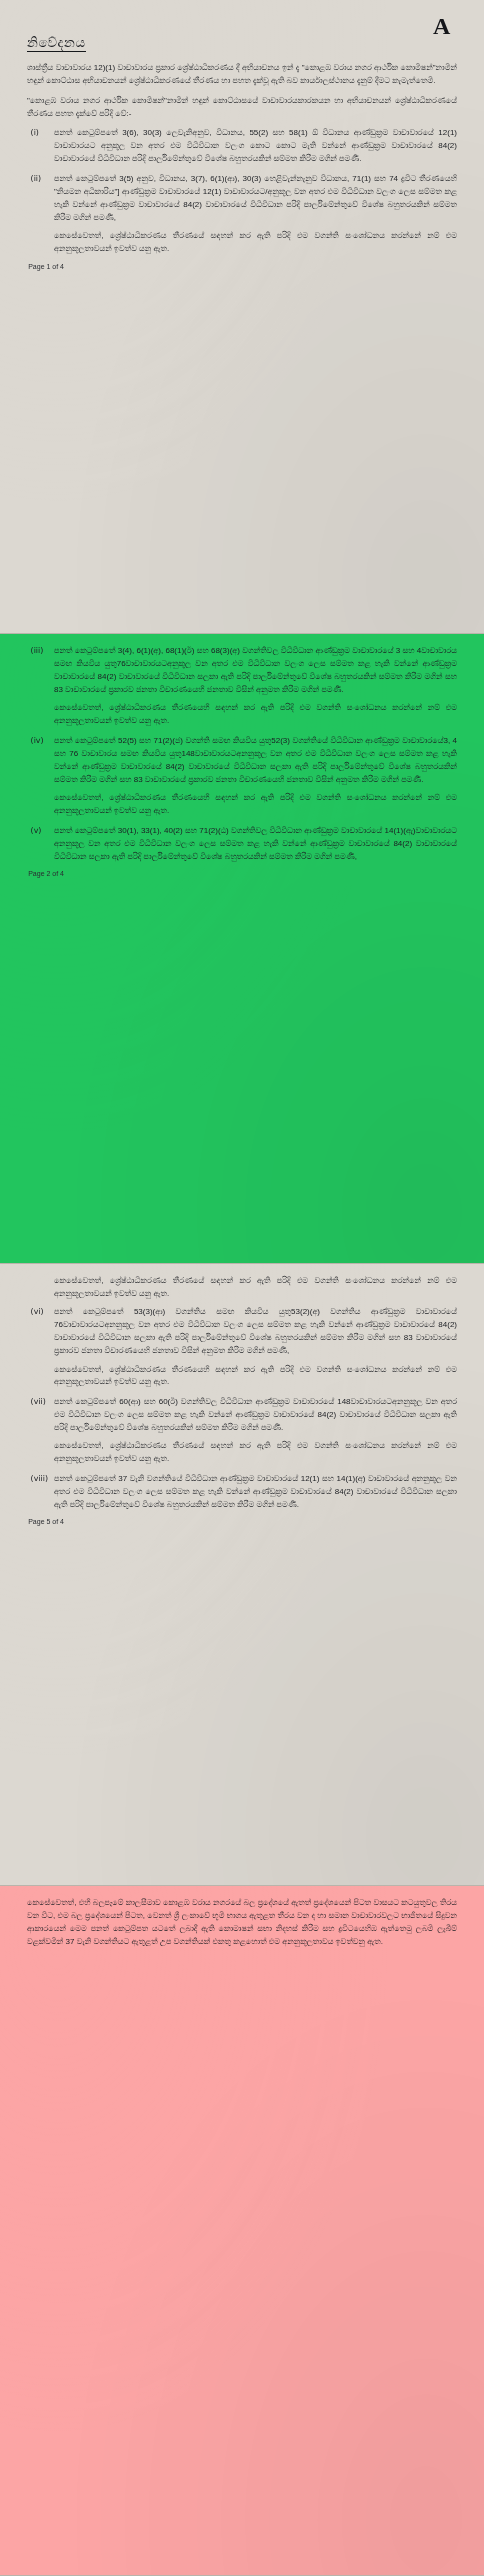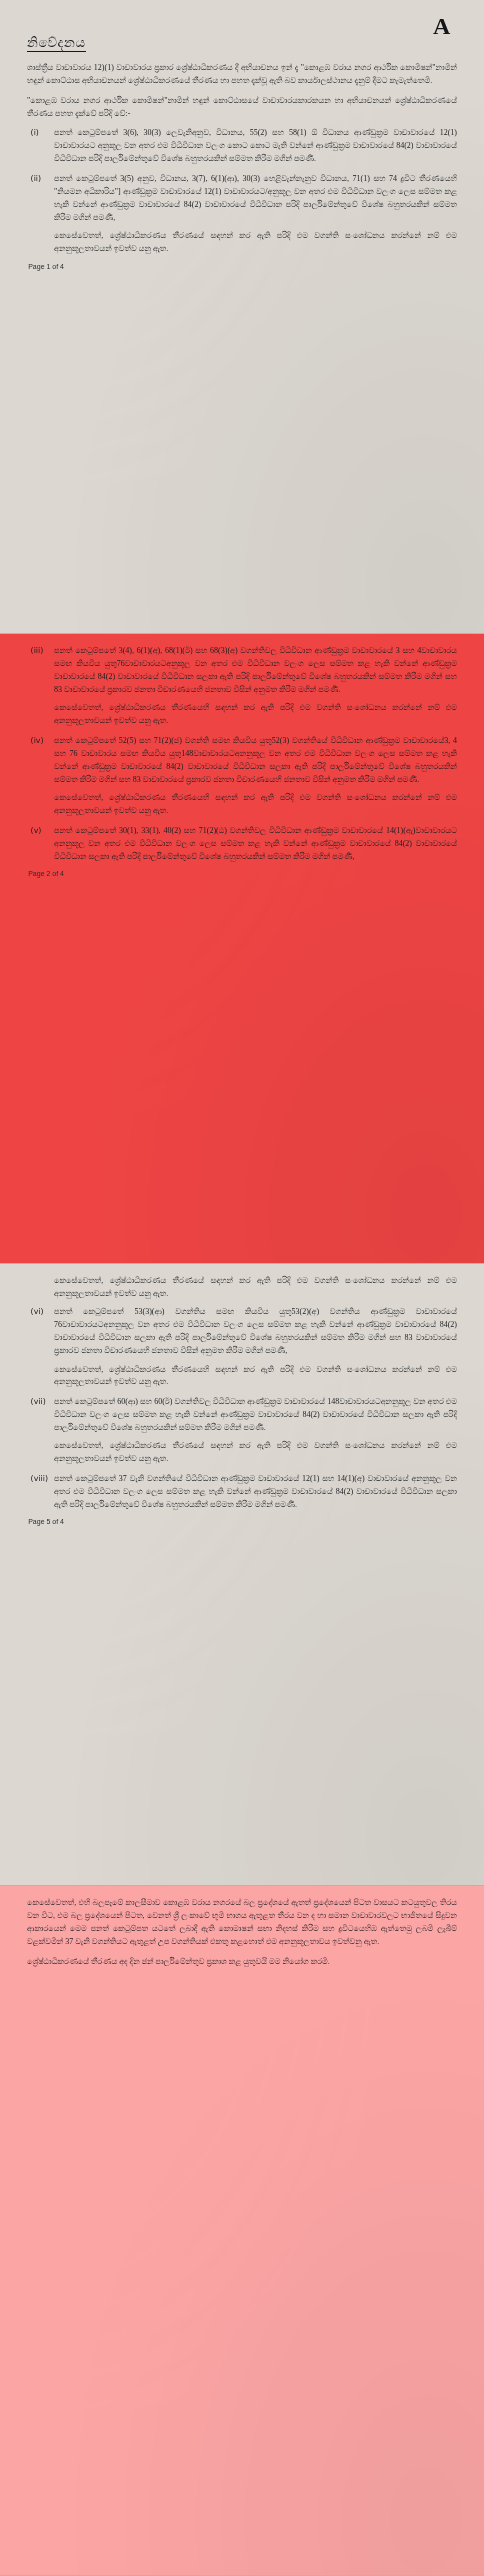--- a/index.html
+++ b/index.html
@@ -18,21 +18,21 @@
   }
   .sheet {
     position: relative;
     width: 484px;
     box-sizing: border-box;
     background: #dedad3;
     padding: 11px 27px 4.8px 27px;
     border-bottom: 1.8px solid #b9b4ab;
   }
   .sheet.s1 { background: #dcd8d1; height: 634px; }
-  .sheet.s2 { background: #ef4444; height: 630px; }
+  .sheet.s2 { background: #22c55e; height: 630px; }
   .sheet.s3 { background: #dcd8d1; height: 622px; }
   .sheet.s4 { background: #fca5a5; height: 690px; }
 
   .scan-noise {
     position: absolute;
     inset: 0;
     pointer-events: none;
     background:
       radial-gradient(ellipse at 12% 8%, rgba(255,255,255,0.30), rgba(255,255,255,0) 55%),
       radial-gradient(ellipse at 88% 92%, rgba(0,0,0,0.06), rgba(0,0,0,0) 60%);
@@ -63,21 +63,21 @@
     border-bottom: 0.6px solid #16181c;
     padding-bottom: 1.2px;
   }
 
   p.para {
     font-size: 8px;
     line-height: 1.62;
     color: #1b1d22;
     text-align: justify;
     margin: 0 0 6.7px 0;
-    font-family: Liberation Serif, serif;
+    font-family: Liberation Sans, sans-serif;
   }
 
   .item {
     display: flex;
     align-items: flex-start;
     margin: 0 0 6.7px 0;
   }
   .item .marker {
     flex: 0 0 27px;
     font-size: 7.9px;
@@ -205,18 +205,17 @@
     </div>
 
     <div class="pagefoot">Page 5 of 4</div>
   </div>
 
   <div class="sheet s4">
     <div class="scan-noise"></div>
 
     <div class="closing">
       <p class="para">කෙසේවෙතත්, එහි බලපෑමේ කාලසීමාව කොළඹ වරාය නගරයේ බල ප්‍රදේශයේ ඇතත් ප්‍රදේශයෙන් පිටත වාසයට කටයුතුවල තිරය වන විට, එම බල ප්‍රදේශයෙන් පිටත, වෙනත් ශ්‍රී ලංකාවේ භූමි භාගය ඇතුළත තීරය වන ද හා සමාන වාචාවාරවලට භාජිතයේ සිදුවන ආකාරයෙන් මෙම පනත් කෙටුම්පත යටතේ ලබාදී ඇති කොමාෂන් සභා නිදහස් කිරීම සහ ද්‍රවිටයෙහිඹ ඇත්තෙමු ලබමි ලැබීම් වළක්වමින් 37 වැනි වගන්තියට ඇතුළත් උප වගන්තියක් එකතු කළහොත් එම අනනුකූලතාවය ඉවත්වනු ඇත.</p>
-      <p class="para">ශ්‍රේෂ්ඨාධිකරණයේ තීරණය අද දින ඡන් පාර්ලිමේන්තුව ප්‍රකාශ කළ යුතුවයි මම නියෝග කරමි.</p>
     </div>
   </div>
 
 </div>
 
 
 </body></html>

